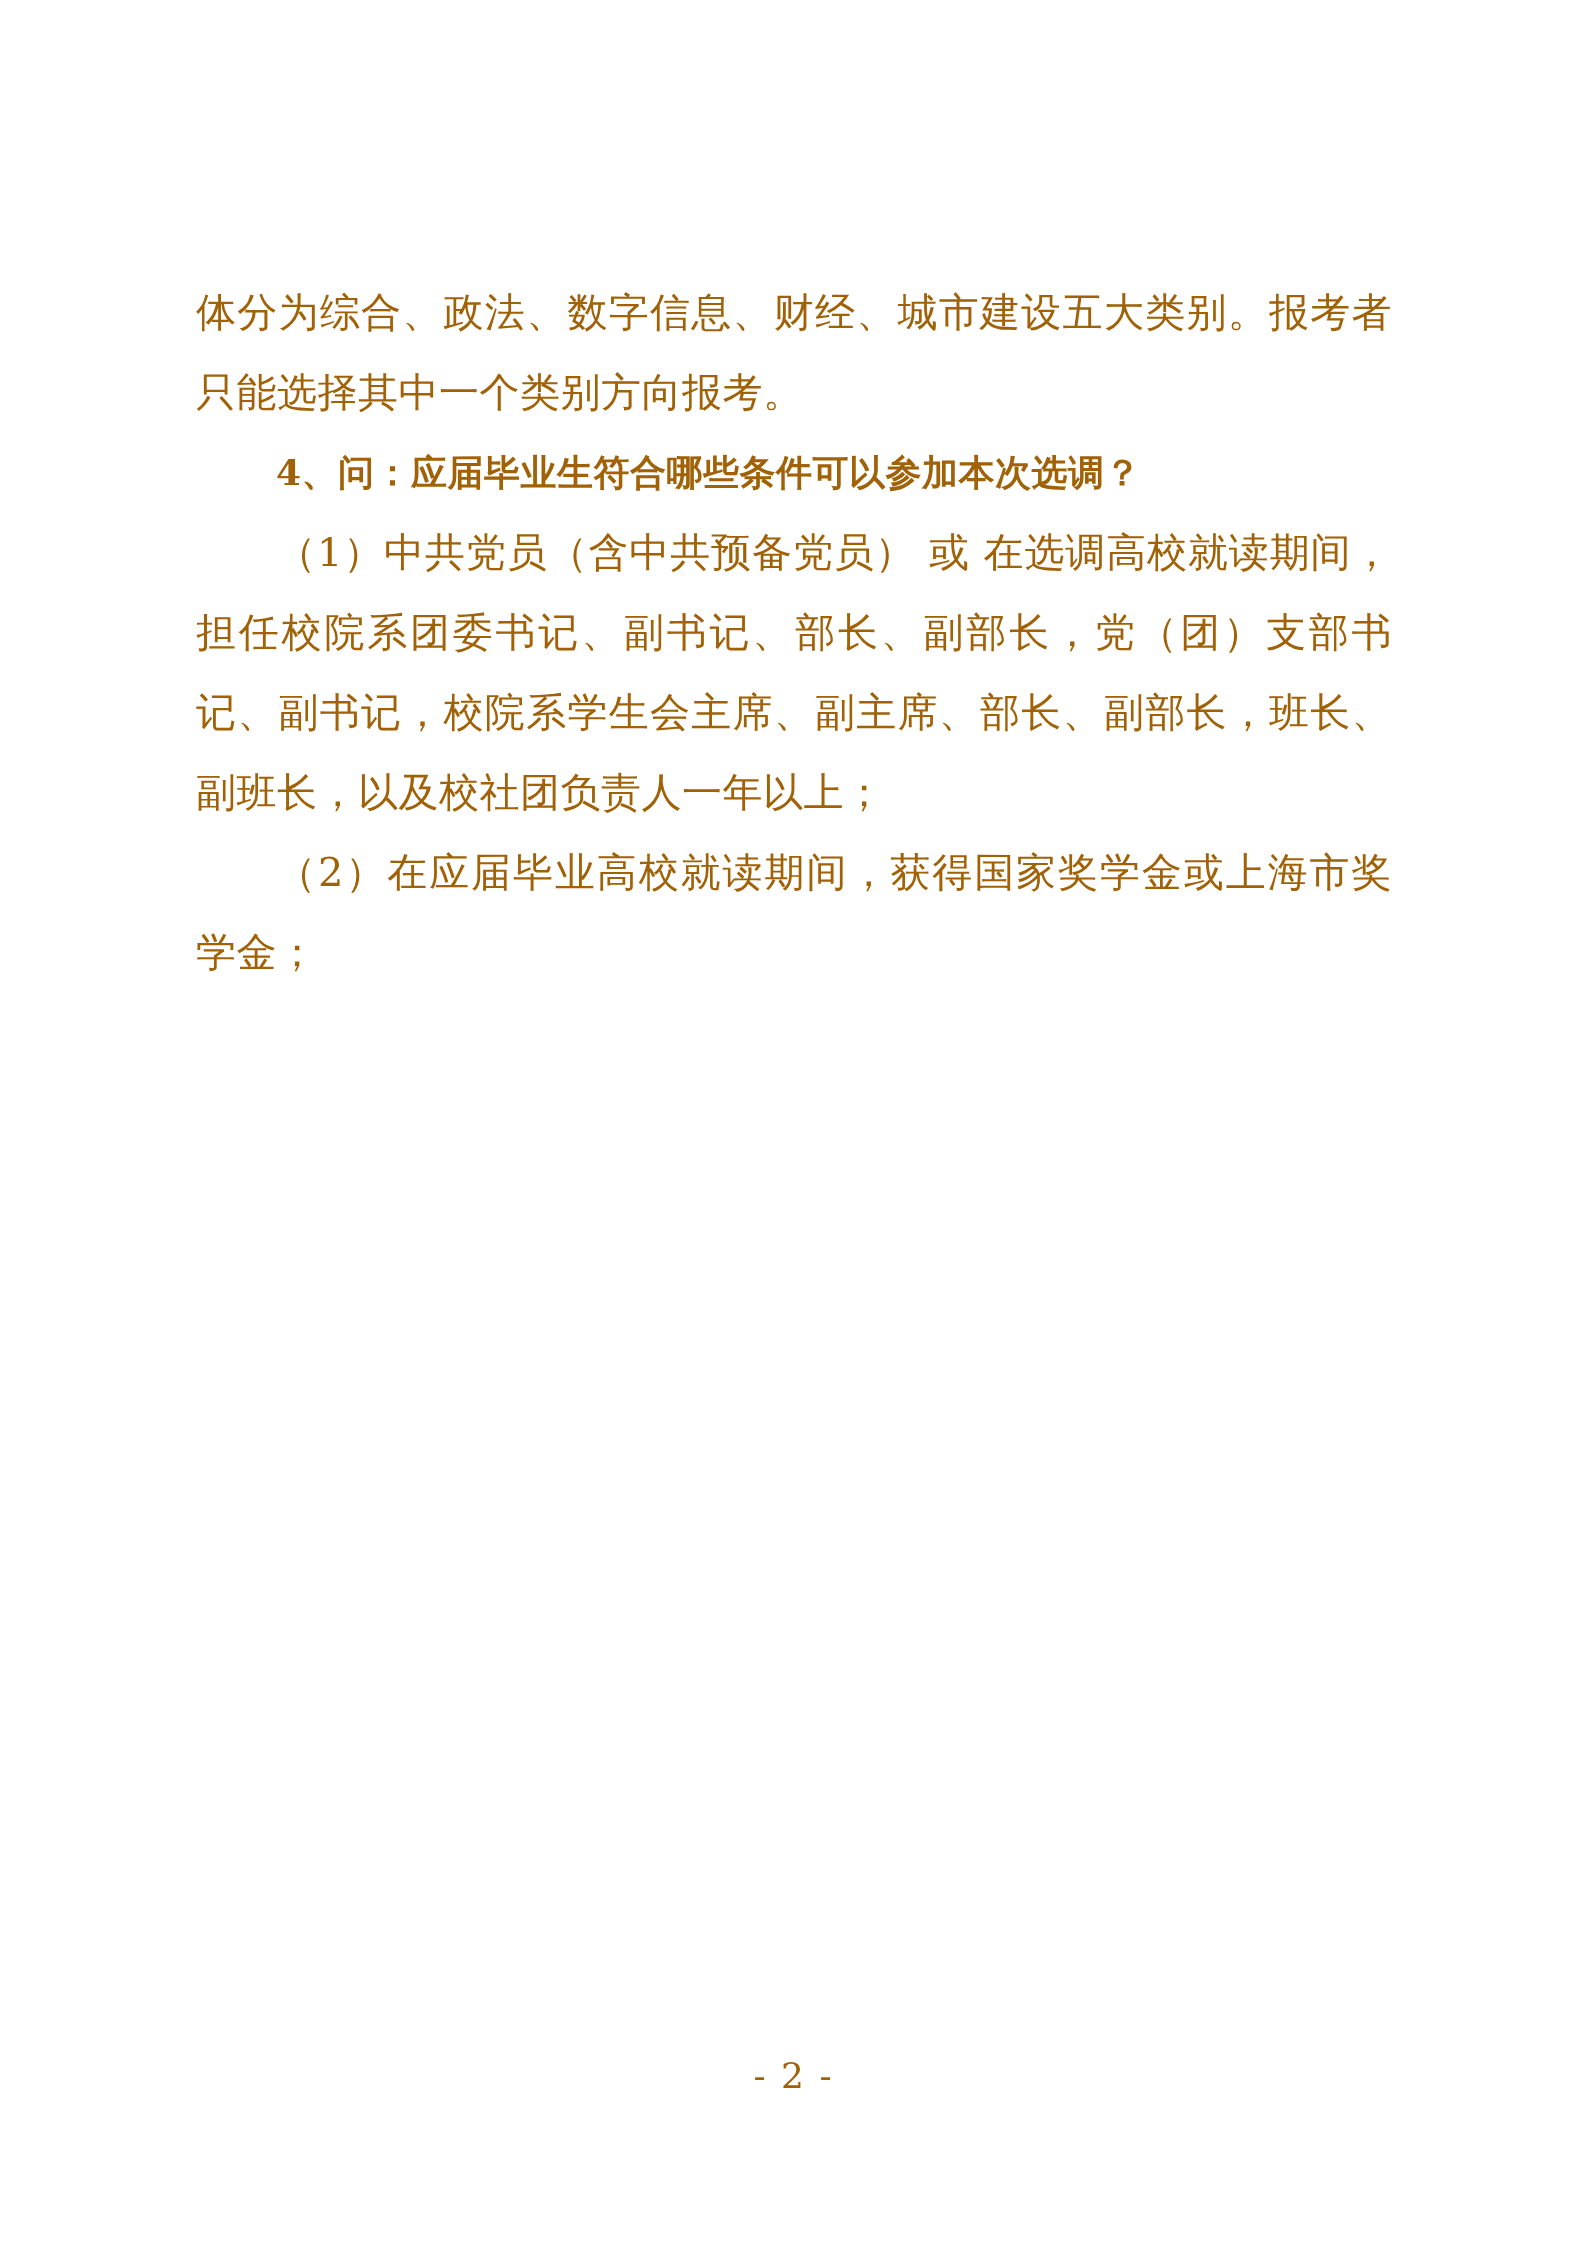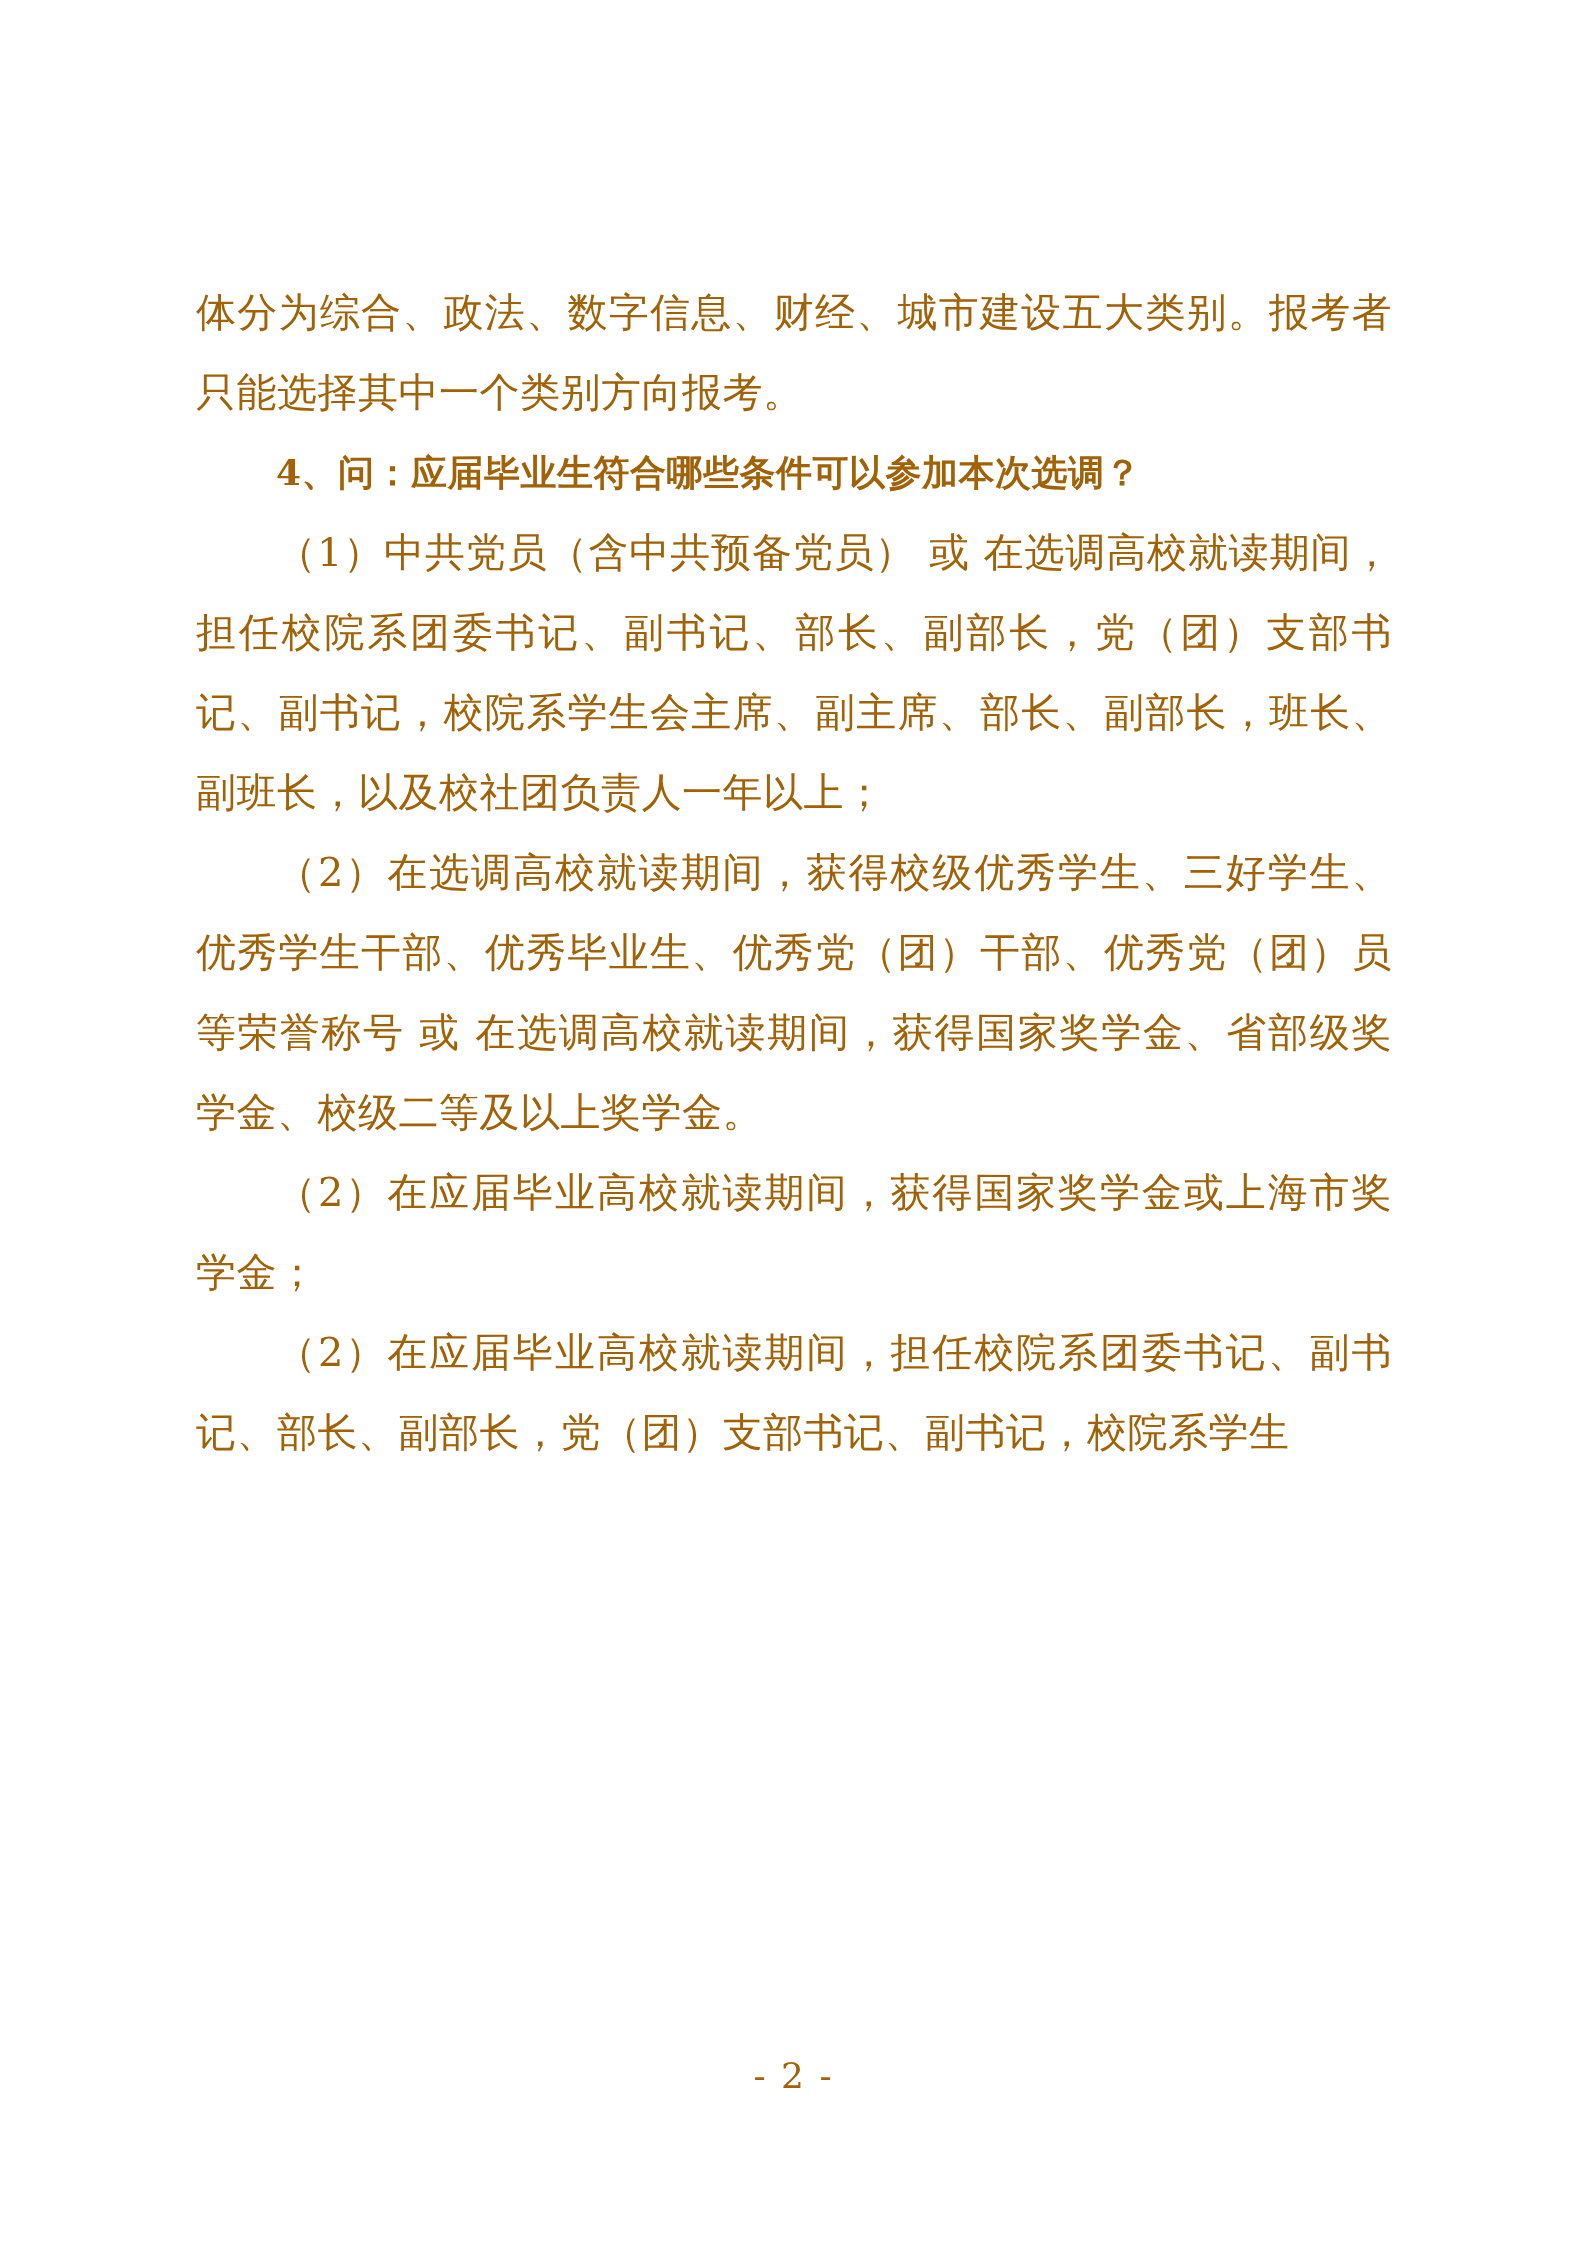--- a/index.html
+++ b/index.html
@@ -54,18 +54,16 @@
   }
 </style>
 </head>
 <body>
 
 <div class="page">
   <div class="content">
     <p class="para">体分为综合、政法、数字信息、财经、城市建设五大类别。报考者只能选择其中一个类别方向报考。</p>
     <p class="q-heading">4、问：应届毕业生符合哪些条件可以参加本次选调？</p>
     <p class="para indent">（1）中共党员（含中共预备党员） 或 在选调高校就读期间，担任校院系团委书记、副书记、部长、副部长，党（团）支部书记、副书记，校院系学生会主席、副主席、部长、副部长，班长、副班长，以及校社团负责人一年以上；</p>
-    <p class="para indent">（2）在选调高校就读期间，获得校级优秀学生、三好学生、优秀学生干部、优秀毕业生、优秀党（团）干部、优秀党（团）员等荣誉称号 或 在选调高校就读期间，获得国家奖学金、省部级奖学金、校级二等及以上奖学金。</p>
     <p class="para indent">（2）在应届毕业高校就读期间，获得国家奖学金或上海市奖学金；</p>
-    <p class="para indent">（2）在应届毕业高校就读期间，担任校院系团委书记、副书记、部长、副部长，党（团）支部书记、副书记，校院系学生</p>
   </div>
   <div class="footer">- 2 -</div>
 </div>
 
 </body></html>

